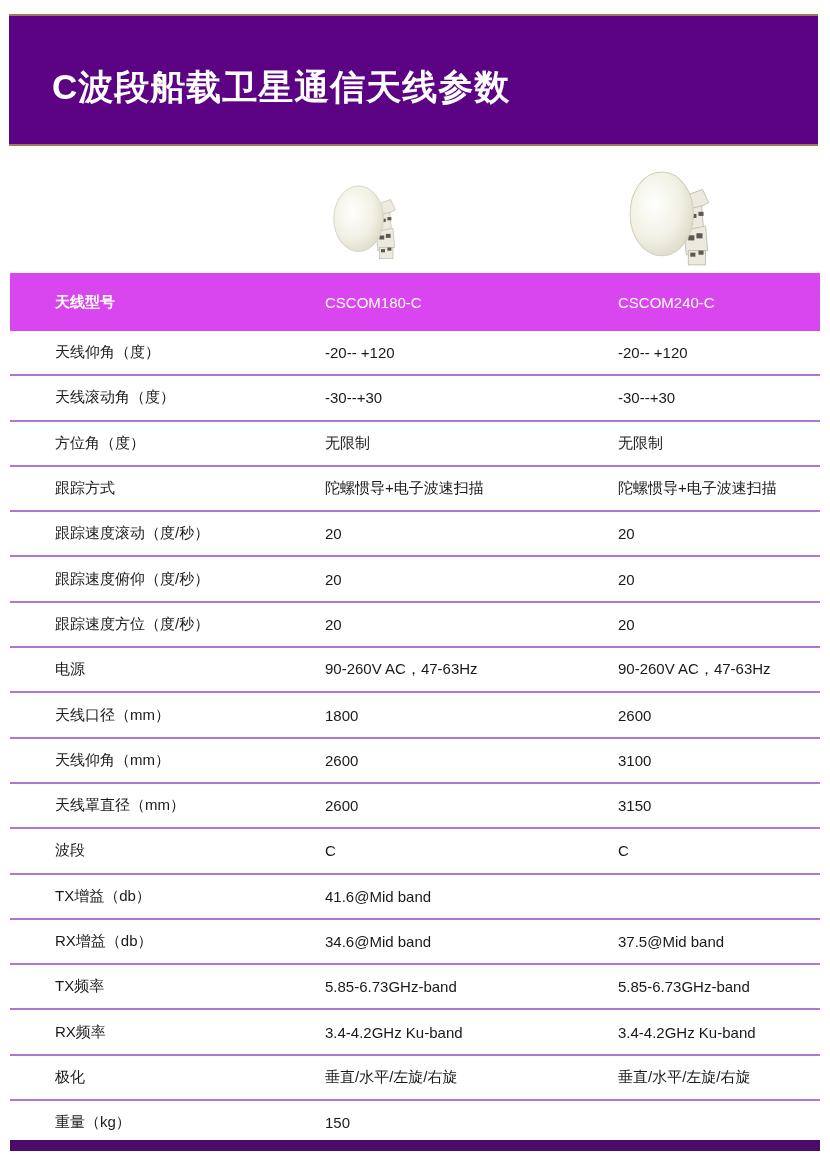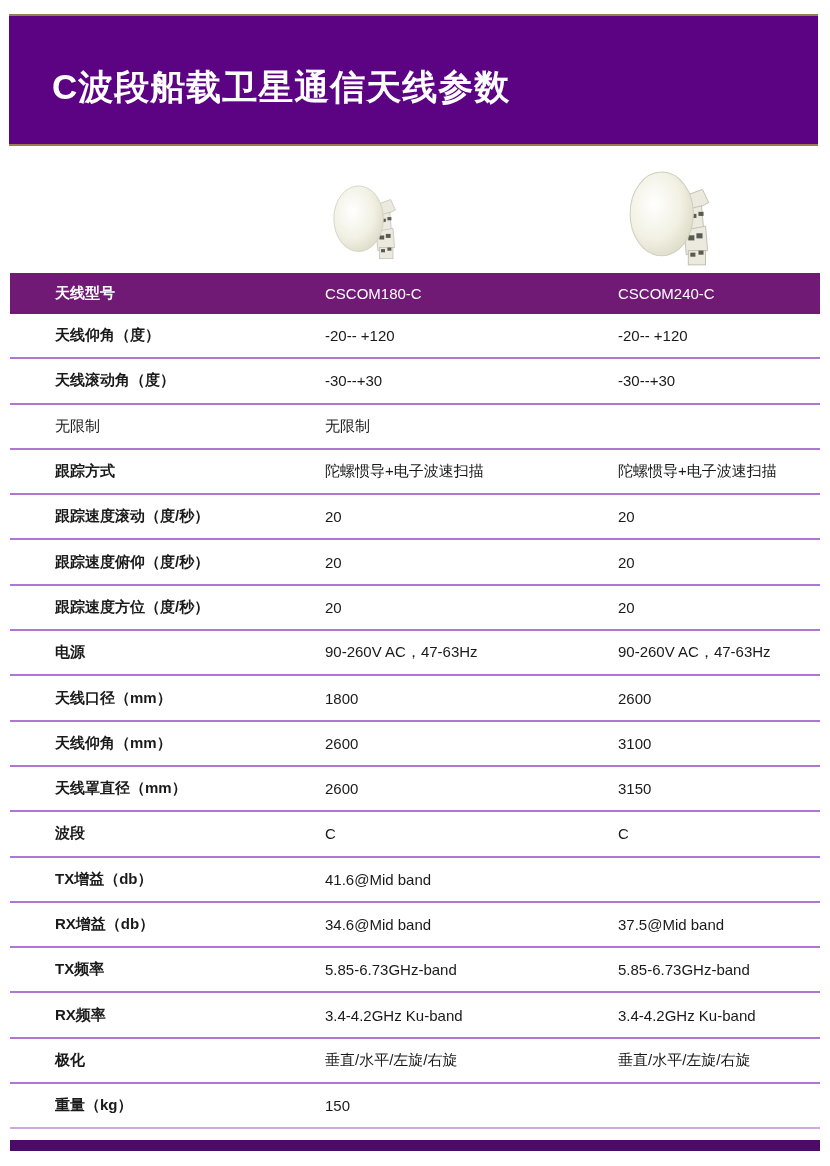--- a/index.html
+++ b/index.html
@@ -41,32 +41,32 @@
     width: 810px;
   }
   .trow {
     display: grid;
     grid-template-columns: 315px 293px 1fr;
     align-items: center;
     font-size: 15px;
   }
   .trow > div:first-child { padding-left: 45px; }
   .thead {
-    height: 41px;
-    background: #701a75;
+    height: 58px;
+    background: #d946ef;
     color: #ffffff;
   }
   .thead .rlabel { font-weight: bold; }
   .thead .rval { font-weight: normal; }
   .drow {
     height: 45.3px;
     border-bottom: 2px solid #ad77d2;
   }
   .drow:last-child { border-bottom: 2px solid #cda9e0; }
-  .drow .rlabel { font-weight: bold; }
+  .drow .rlabel { font-weight: normal; }
   .drow .rval { font-weight: normal; }
 
   .bottom-bar {
     position: absolute;
     left: 10px; top: 1140px;
     width: 810px; height: 11px;
     background: #4a0c68;
   }
 </style>
 </head>
@@ -141,20 +141,21 @@
         <div class="rlabel">天线仰角（度）</div>
         <div class="rval">-20-- +120</div>
         <div class="rval">-20-- +120</div>
       </div>
       <div class="trow drow">
         <div class="rlabel">天线滚动角（度）</div>
         <div class="rval">-30--+30</div>
         <div class="rval">-30--+30</div>
       </div>
       <div class="trow drow">
+        <div class="rlabel">方位角（度）</div>
         <div class="rval">无限制</div>
         <div class="rval">无限制</div>
       </div>
       <div class="trow drow">
         <div class="rlabel">跟踪方式</div>
         <div class="rval">陀螺惯导+电子波速扫描</div>
         <div class="rval">陀螺惯导+电子波速扫描</div>
       </div>
       <div class="trow drow">
         <div class="rlabel">跟踪速度滚动（度/秒）</div>

